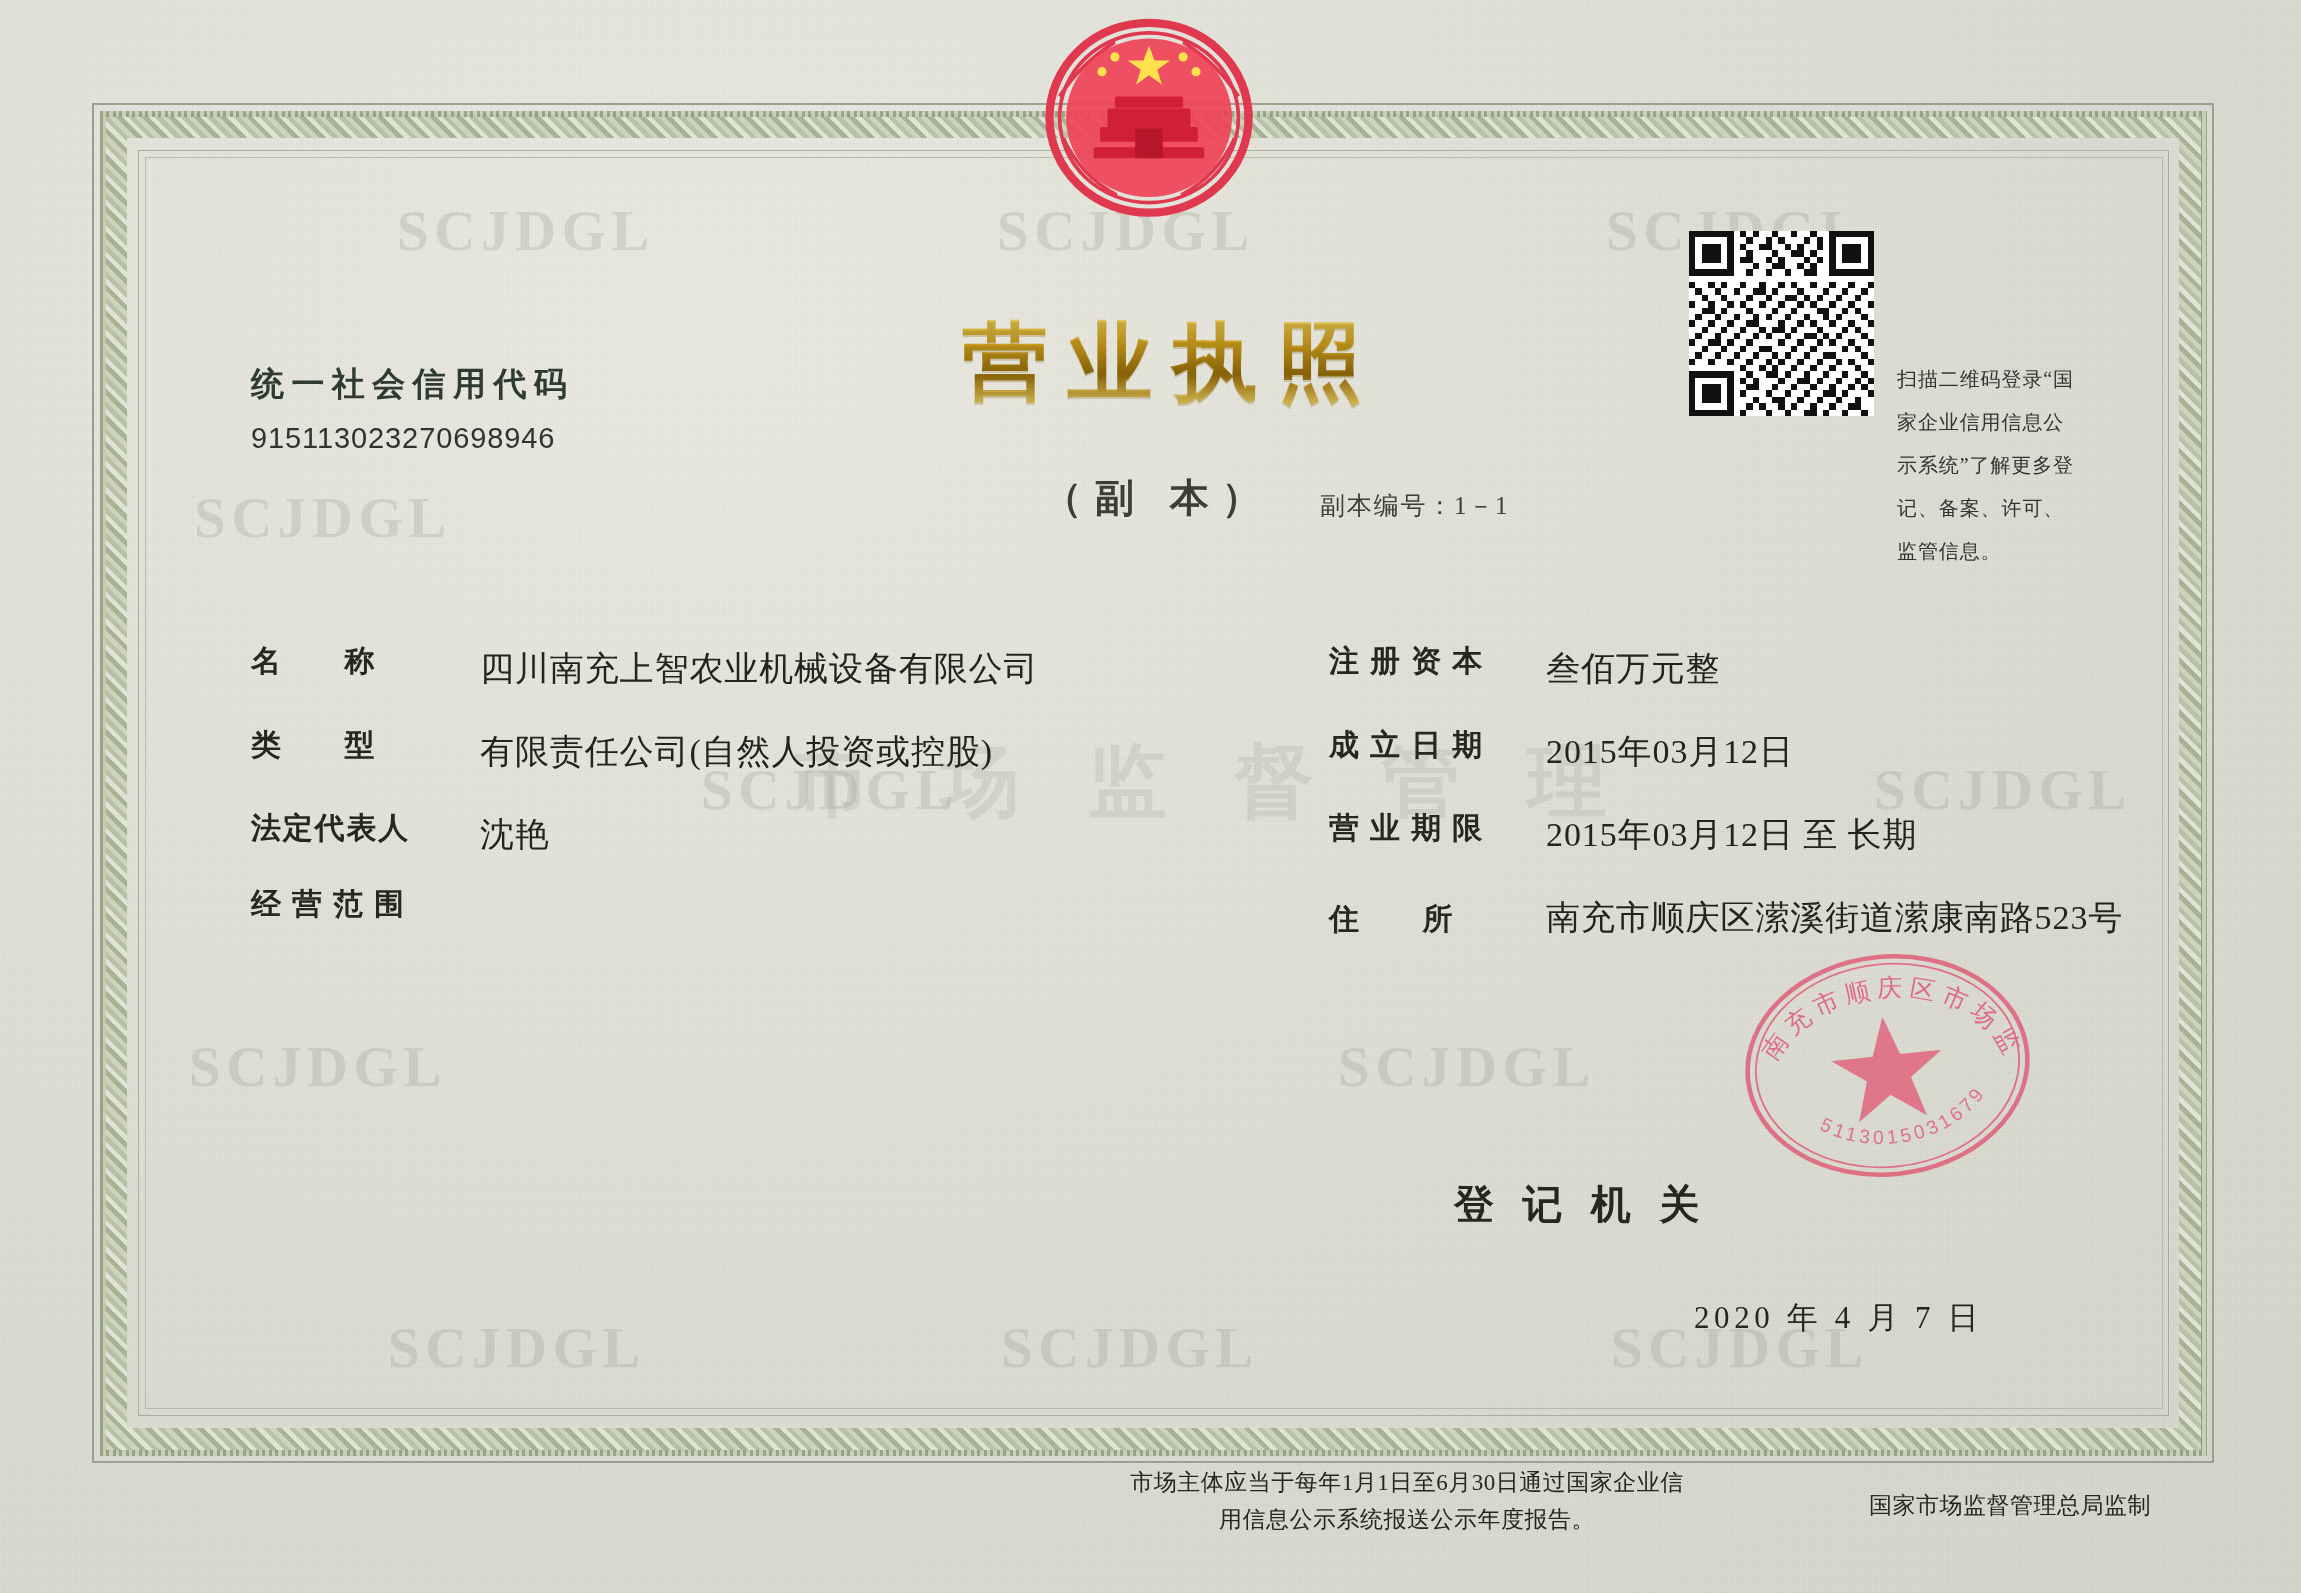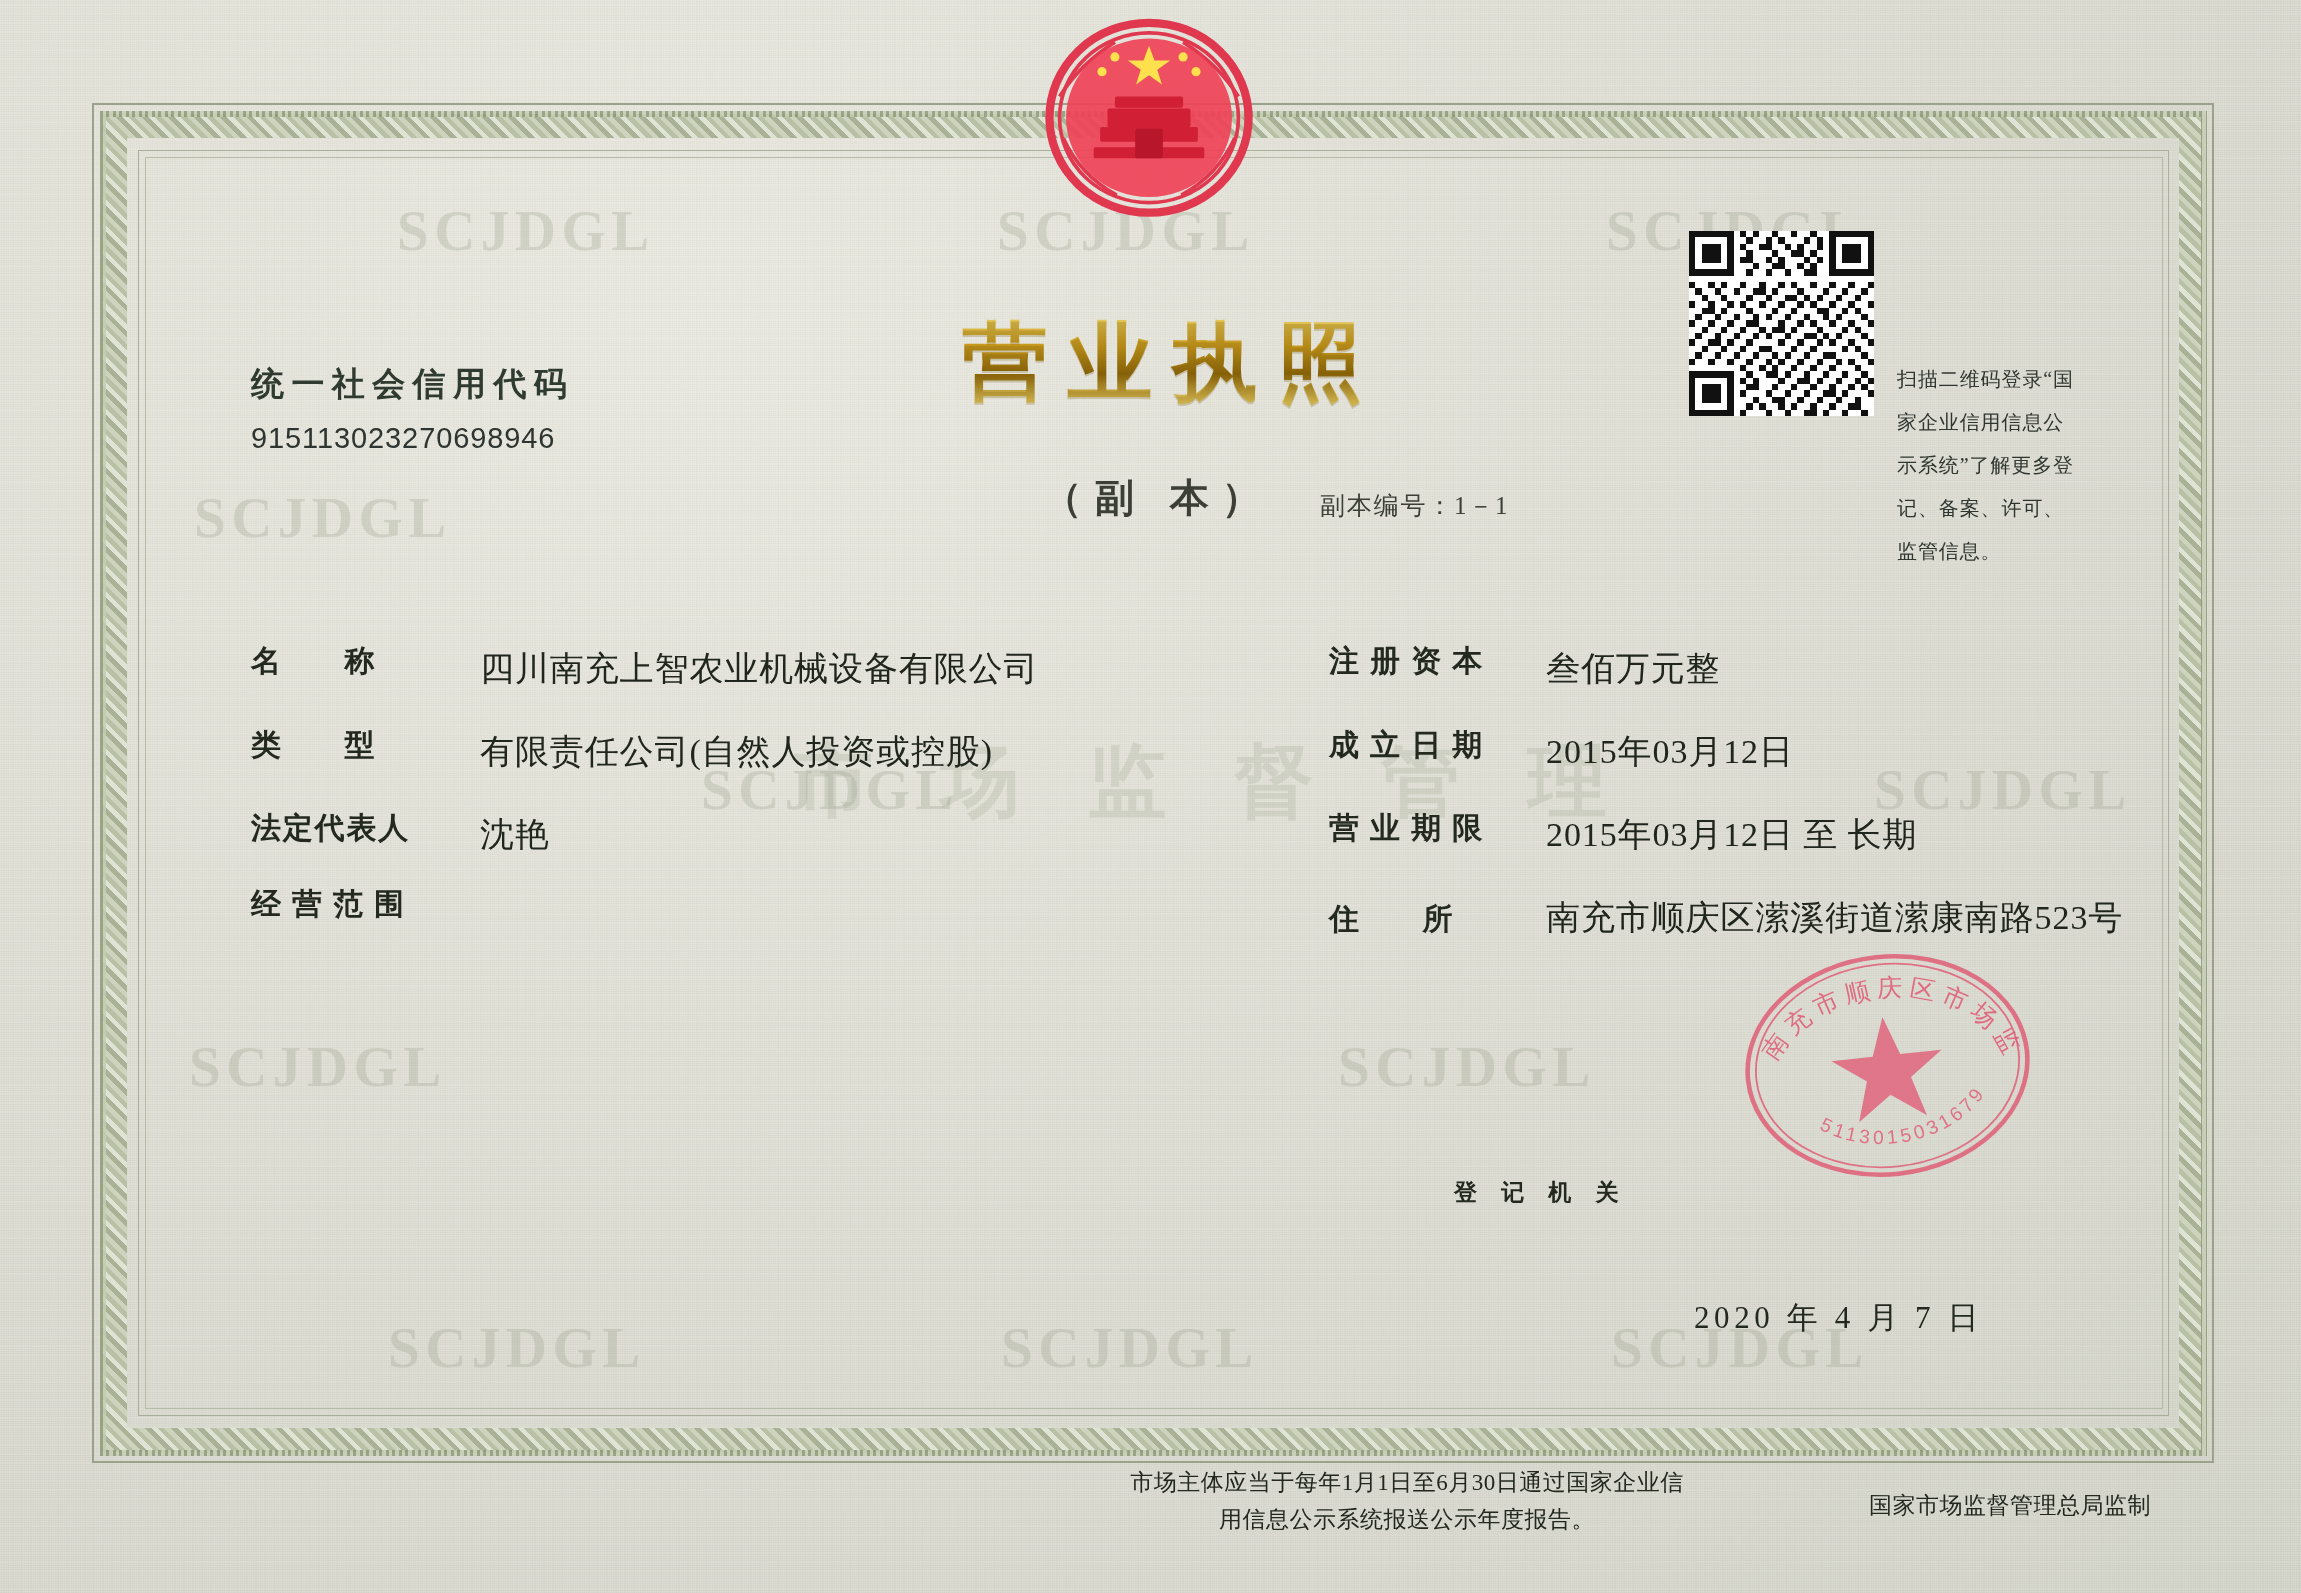--- a/index.html
+++ b/index.html
@@ -143,21 +143,21 @@
   .sp3{letter-spacing:28px;}
   .sp4{letter-spacing:11px;}
   #scope-value{
     position:absolute;left:480px;top:886px;width:803px;
     font-size:26px;line-height:47px;color:#20261d;letter-spacing:0.5px;
     text-align:justify;
   }
   
   #registry-label{
     position:absolute;left:1454px;top:1177px;
-    font-size:23px;letter-spacing:9.2px;color:#23291f;font-weight:700;
+    font-size:40px;letter-spacing:9.2px;color:#23291f;font-weight:700;
   }
   #issue-date{
     position:absolute;left:1694px;top:1297px;
     font-size:31px;letter-spacing:4.6px;color:#23291f;
   }
   
   #seal{
     position:absolute;left:1735px;top:941px;width:305px;height:249px;
     pointer-events:none;
   }

